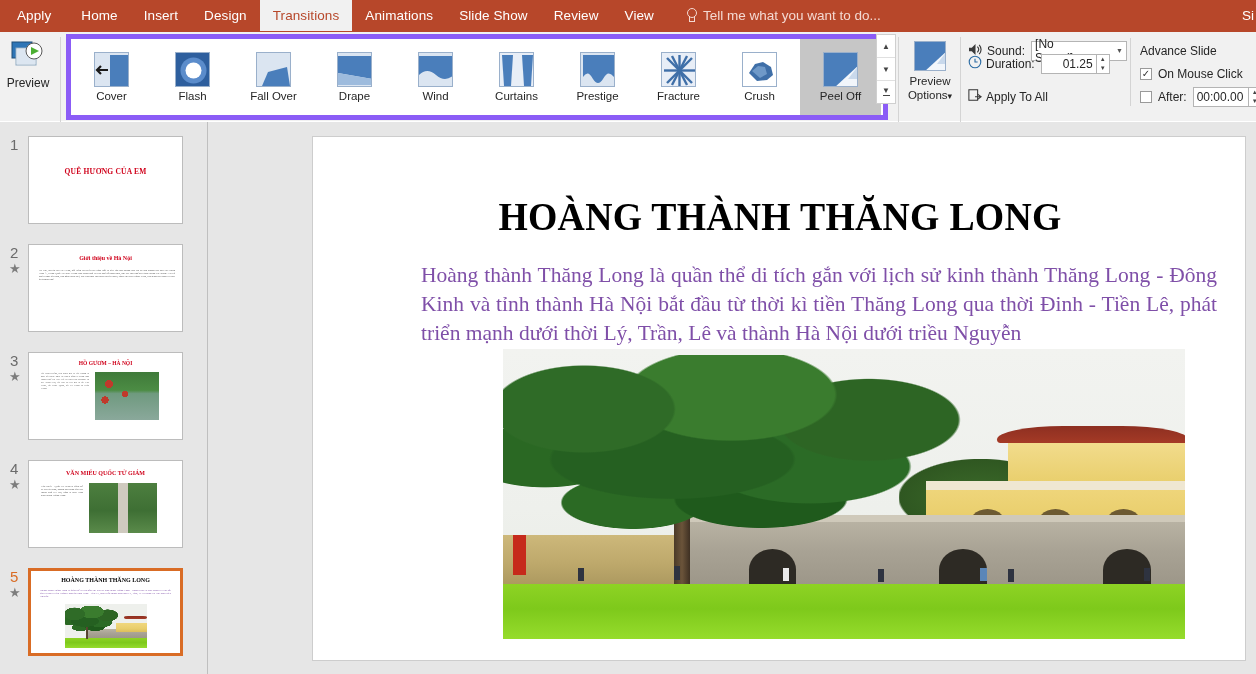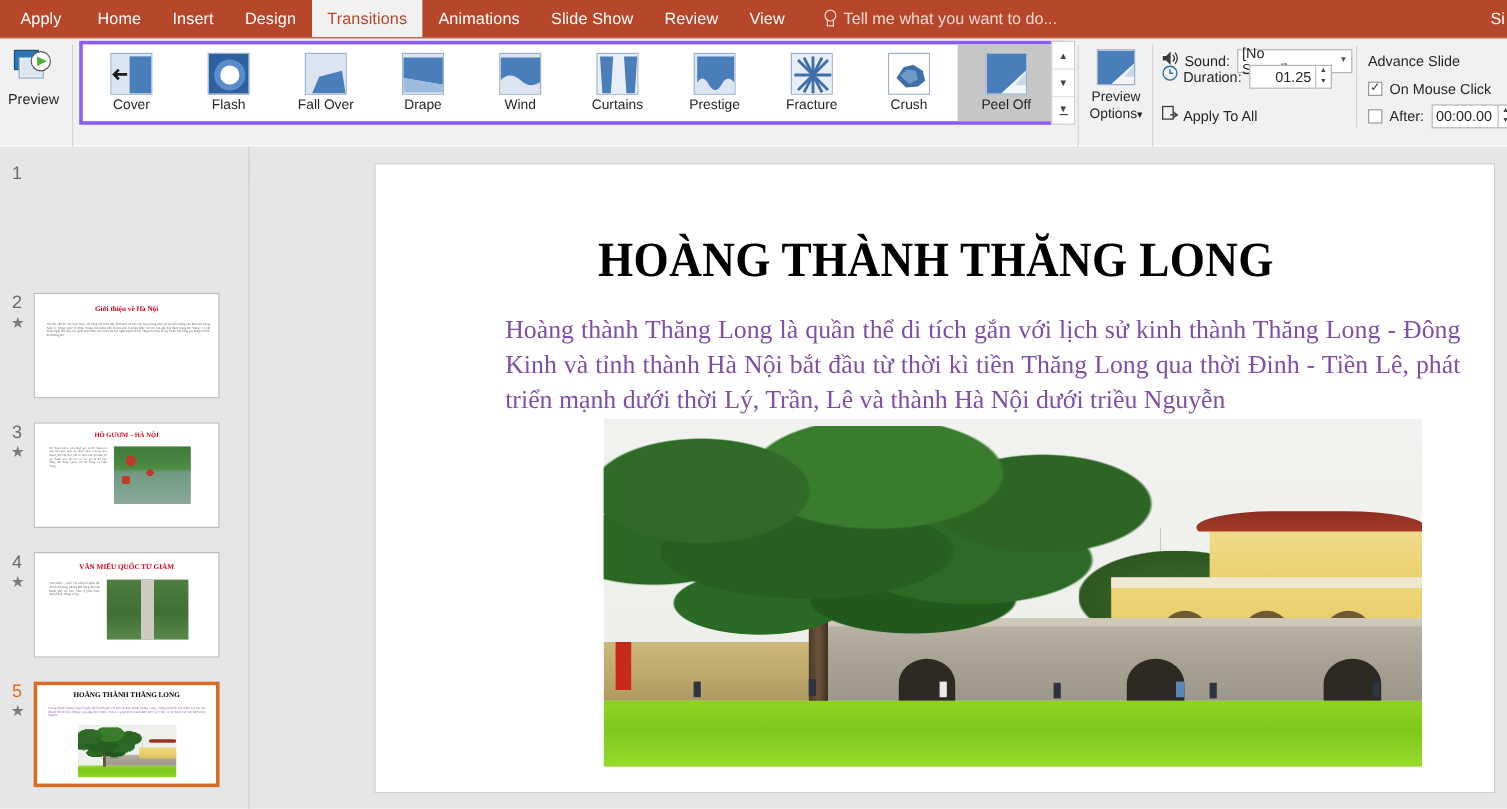--- a/index.html
+++ b/index.html
@@ -79,22 +79,22 @@
   .preview-btn {
     position: absolute; left: 3px; top: 3px; width: 50px; height: 78px;
     display: flex; flex-direction: column; align-items: center;
     padding-top: 4px; cursor: default;
   }
   .preview-icon { width: 34px; height: 32px; position: relative; }
   .preview-label { font-size: 12px; color: #262626; margin-top: 4px; }
 
   
   .gallery {
-    position: absolute; left: 66px; top: 3px; width: 822px; height: 70px;
-    border: 3px solid #8b5cf6; background: #fff;
+    position: absolute; left: 66px; top: 3px; width: 822px; height: 86px;
+    border: 5px solid #8b5cf6; background: #fff;
     display: flex; align-items: stretch;
   }
   .gal-item {
     width: 81px; display: flex; flex-direction: column;
     align-items: center; justify-content: center; gap: 3px;
     cursor: default;
   }
   .gal-item.selected { background: #c6c6c6; }
   .gal-thumb {
     width: 35px; height: 35px; border: 1px solid #9ab0cb;
@@ -523,20 +523,23 @@
     <span class="grouplabel" style="left:446px;">Transition to This Slide</span>
     <span class="grouplabel" style="left:1092px;">Timing</span>
   </div>
   <div class="ribbon-bottomline"></div>
 </div>
 
 <div class="thumbpane">
 
   <div class="thumb-row" style="top:14px; height:88px;">
     <span class="thumb-num">1</span>
+    <div class="thumb-frame">
+      <div class="mini-title" style="top:30px; font-size:7.5px; letter-spacing:.2px;">QUÊ HƯƠNG CỦA EM</div>
+    </div>
   </div>
 
   <div class="thumb-row" style="top:122px; height:88px;">
     <span class="thumb-num">2</span>
     <span class="thumb-star">★</span>
     <div class="thumb-frame">
       <div class="mini-title" style="top:10px; font-size:6px;">Giới thiệu về Hà Nội</div>
       <div class="mini-body" style="left:10px; top:24px; width:136px; font-size:2.6px;">Hà Nội, thủ đô của Việt Nam, nổi tiếng với kiến trúc trăm tuổi và nền văn hóa phong phú với sự ảnh hưởng của khu vực Đông Nam Á, Trung Quốc và Pháp. Trung tâm thành phố là Khu phố cổ nhộn nhịp, nơi các con phố hẹp được mang tên "hàng". Có rất nhiều ngôi đền nhỏ, bao gồm Bạch Mã, tôn vinh một con ngựa huyền thoại, cũng với chùa Đồng Xuân, bán hàng gia dụng và thức ăn đường phố.</div>
     </div>
   </div>

